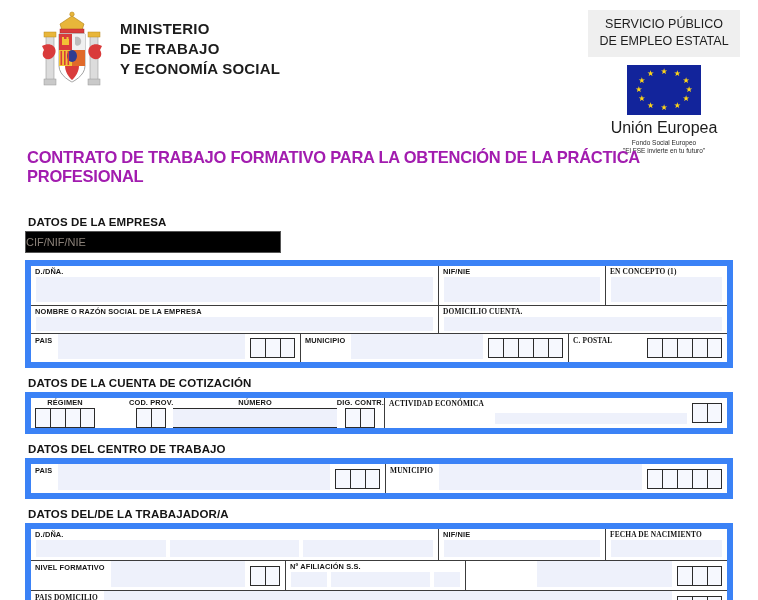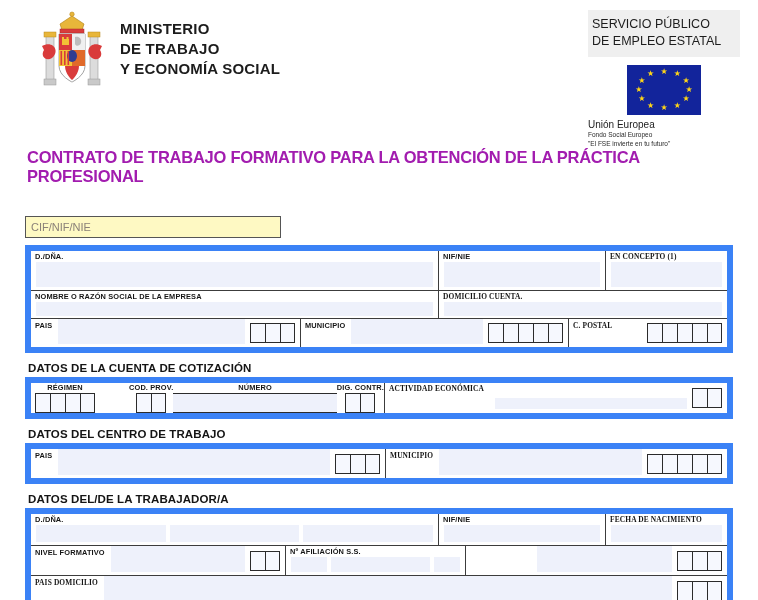--- a/index.html
+++ b/index.html
@@ -41,21 +41,21 @@
     letter-spacing: 0.2px;
     color: #1c1c1c;
     white-space: pre-line;
   }
 
   .sepe-block {
     position: absolute;
     right: 18px;
     top: 10px;
     width: 152px;
-    text-align: left;
+    text-align: center;
   }
   .sepe-banner {
     background: #efefef;
     padding: 6px 4px 7px;
     font-size: 12.5px;
     line-height: 1.35;
     color: #1d1d1d;
     white-space: pre-line;
   }
   .eu-flag {
@@ -66,21 +66,21 @@
     position: relative;
   }
   .eu-star {
     position: absolute;
     color: #ffd617;
     font-size: 8px;
     line-height: 1;
     transform: translate(-50%, -50%);
   }
   .eu-caption {
-    font-size: 10px;
+    font-size: 16px;
     color: #1d1d1d;
     line-height: 1.3;
   }
   .eu-sub {
     font-size: 6.5px;
     color: #2a2a2a;
     line-height: 1.35;
     white-space: pre-line;
   }
 
@@ -189,25 +189,24 @@
     background: #f6f8fe;
     box-sizing: border-box;
   }
   .boxes .bx:last-child { border-right: 1px solid #2b2b2b; }
 
   
   .cif-input {
     width: 256px;
     height: 22px;
     border: 1px solid #555;
-    background: #fef9c3;
+    background: #000000;
     box-sizing: border-box;
     display: flex;
     align-items: center;
-    padding-left: 5px;
     font-size: 11px;
     color: #8a8078;
     margin-bottom: 7px;
   }
   .cot-group { display: flex; flex-direction: column; }
   .cot-group .lbl { text-align: center; padding-bottom: 1px; }
   .cot-row { display: flex; align-items: flex-start; }
   .num-fill {
     background: #eef1fb;
     border: 1px solid #2b2b2b;
@@ -288,20 +287,21 @@
     <div class="eu-caption">Unión Europea</div>
     <div class="eu-sub">Fondo Social Europeo</div>
     <div class="eu-sub italic">"El FSE invierte en tu futuro"</div>
   </div>
 </div>
 
 <div class="doc-title">CONTRATO DE TRABAJO FORMATIVO PARA LA OBTENCIÓN DE LA PRÁCTICA PROFESIONAL</div>
 
 <div class="form-area">
 
+  <div class="section-title">DATOS DE LA EMPRESA</div>
 
   <div class="cif-input">CIF/NIF/NIE</div>
 
   <div class="grid-box">
     <div class="row" style="height:40px">
       <div class="cell" style="flex:0 0 408px">
         <span class="lbl">D./DÑA.</span>
         <span class="fill"></span>
       </div>
       <div class="cell" style="flex:0 0 167px">

